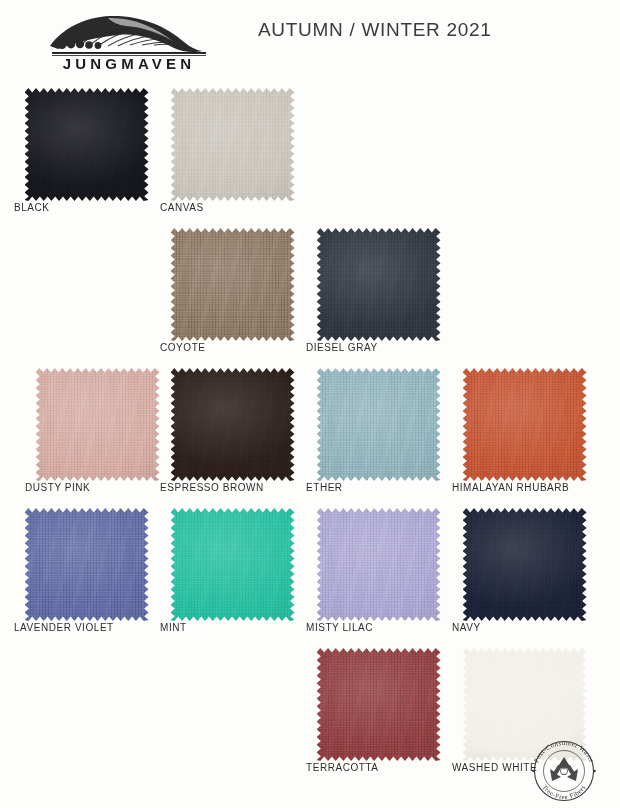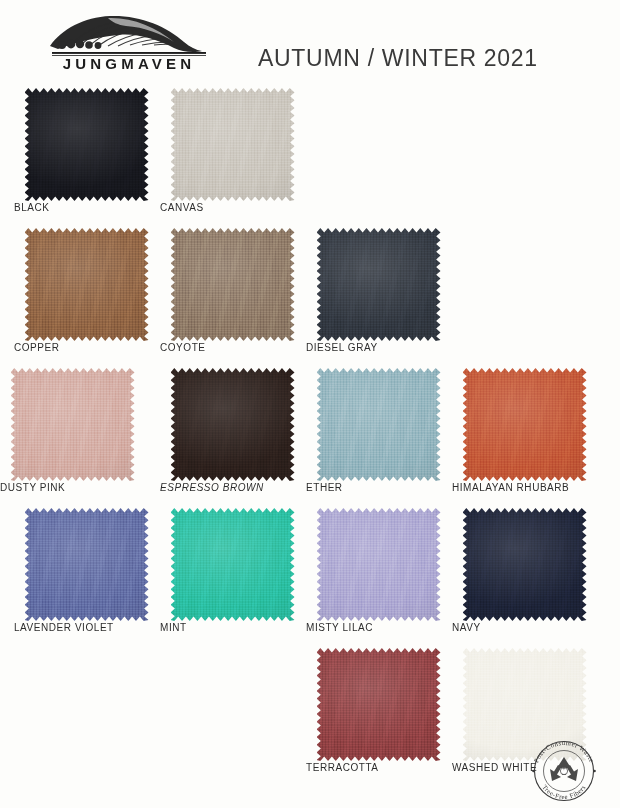--- a/index.html
+++ b/index.html
@@ -47,22 +47,22 @@
     font-size: 15px;
     font-weight: 700;
     letter-spacing: 4.2px;
     color: #1d1d1d;
     line-height: 20px;
     white-space: nowrap;
   }
   #season-title {
     position: absolute;
     left: 258px;
-    top: 45px;
-    font-size: 23px;
+    top: 19px;
+    font-size: 19px;
     letter-spacing: 0.7px;
     color: #3a3a3a;
     font-weight: 400;
     white-space: nowrap;
   }
 
   
   #grid {
     position: absolute;
     left: 0;
@@ -238,59 +238,50 @@
           <div class="swatch-chip-wrap">
             <div class="swatch-chip" style="background: rgb(201, 196, 187);">
               <div class="swatch-tex"></div>
               <div class="swatch-shade"></div>
             </div>
           </div>
           <div class="swatch-label">CANVAS</div>
         </div>
       </div>
       <div class="swatch-row">
-        <div class="swatch-cell" style="left: 14px;">
-          <div class="swatch-chip-wrap">
-            <div class="swatch-chip" style="background: rgb(141, 97, 65);">
-              <div class="swatch-tex"></div>
-              <div class="swatch-shade"></div>
-            </div>
-          </div>
-          <div class="swatch-label">COPPER</div>
-        </div>
         <div class="swatch-cell" style="left: 160px;">
           <div class="swatch-chip-wrap">
             <div class="swatch-chip" style="background: rgb(139, 118, 99);">
               <div class="swatch-tex"></div>
               <div class="swatch-shade"></div>
             </div>
           </div>
           <div class="swatch-label">COYOTE</div>
         </div>
         <div class="swatch-cell" style="left: 306px;">
           <div class="swatch-chip-wrap">
             <div class="swatch-chip" style="background: rgb(48, 54, 63);">
               <div class="swatch-tex"></div>
               <div class="swatch-shade"></div>
             </div>
           </div>
           <div class="swatch-label">DIESEL GRAY</div>
         </div>
       </div>
       <div class="swatch-row">
-        <div class="swatch-cell" style="left: 0; text-decoration: underline;">
+        <div class="swatch-cell" style="left: 25px; text-decoration: underline;">
           <div class="swatch-chip-wrap">
             <div class="swatch-chip" style="background: rgb(211, 170, 161);">
               <div class="swatch-tex"></div>
               <div class="swatch-shade"></div>
             </div>
           </div>
           <div class="swatch-label">DUSTY PINK</div>
         </div>
-        <div class="swatch-cell" style="left: 160px; font-style: italic;">
+        <div class="swatch-cell" style="left: 160px;">
           <div class="swatch-chip-wrap">
             <div class="swatch-chip" style="background: rgb(43, 31, 27);">
               <div class="swatch-tex"></div>
               <div class="swatch-shade"></div>
             </div>
           </div>
           <div class="swatch-label">ESPRESSO BROWN</div>
         </div>
         <div class="swatch-cell" style="left: 306px;">
           <div class="swatch-chip-wrap">

